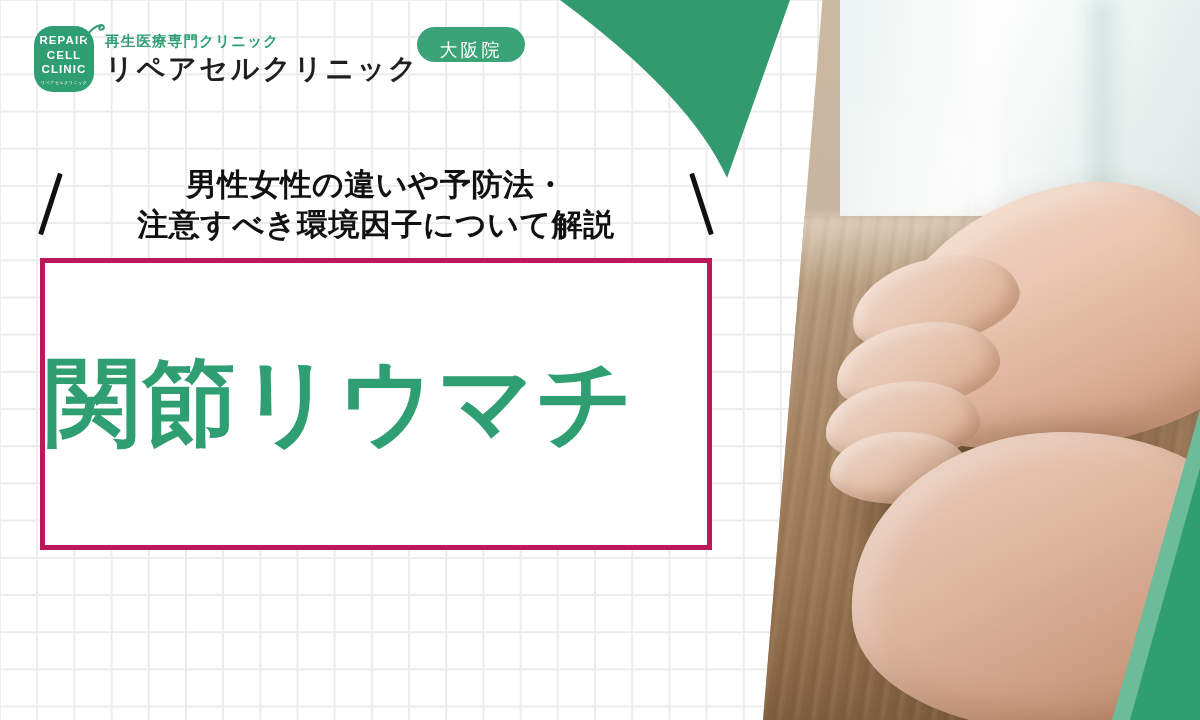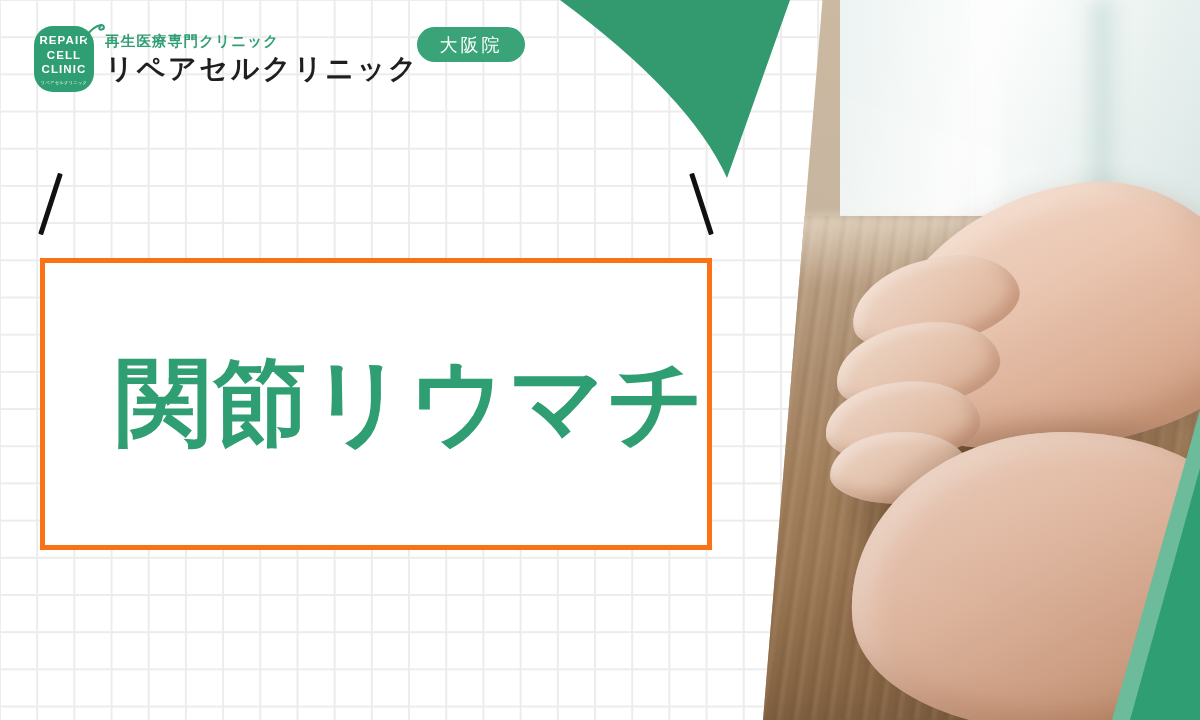--- a/index.html
+++ b/index.html
@@ -178,21 +178,21 @@
     color:#1f1f1f; font-weight:700; font-size:28px;
     letter-spacing:2.8px; line-height:1.05;
   }
 
   
   .branch-pill {
     position:absolute; left:417px; top:27px;
     width:108px; height:35px;
     background:#3aa378;
     border-radius:18px;
-    display:flex; align-items:center; justify-content:center;
+    display:flex; align-items:flex-end; justify-content:center;
     color:#ffffff; font-size:18px; letter-spacing:3px;
     font-weight:400;
     z-index:4;
   }
 
   
   .subhead {
     position:absolute; left:40px; top:160px;
     width:672px; height:90px;
     z-index:4;
@@ -209,24 +209,24 @@
     text-align:center; color:#111111;
     font-weight:700; font-size:31px; line-height:40px;
     letter-spacing:.5px;
   }
 
   
   .title-box {
     position:absolute; left:40px; top:258px;
     width:672px; height:292px;
     background:#ffffff;
-    border:5px solid #f97316;
+    border:5px solid #be185d;
     z-index:4;
     display:flex; flex-direction:column;
-    align-items:flex-end; justify-content:center;
+    align-items:flex-start; justify-content:center;
   }
   .title-main {
     color:#2f9e72;
     font-weight:700;
     font-size:95px; line-height:1.02;
     letter-spacing:2px;
     white-space:nowrap;
     margin-top:-4px;
   }
   .title-sub {
@@ -295,19 +295,23 @@
     </div>
   </div>
 
   <div class="branch-pill">
     <span>大阪院</span>
   </div>
 
   <div class="subhead">
     <span class="slash left"></span>
     <span class="slash right"></span>
+    <div class="lines">
+      <div>男性女性の違いや予防法・</div>
+      <div>注意すべき環境因子について解説</div>
+    </div>
   </div>
 
   <div class="title-box">
     <div class="title-main">関節リウマチ</div>
   </div>
 
 </div>
 
 </body></html>

